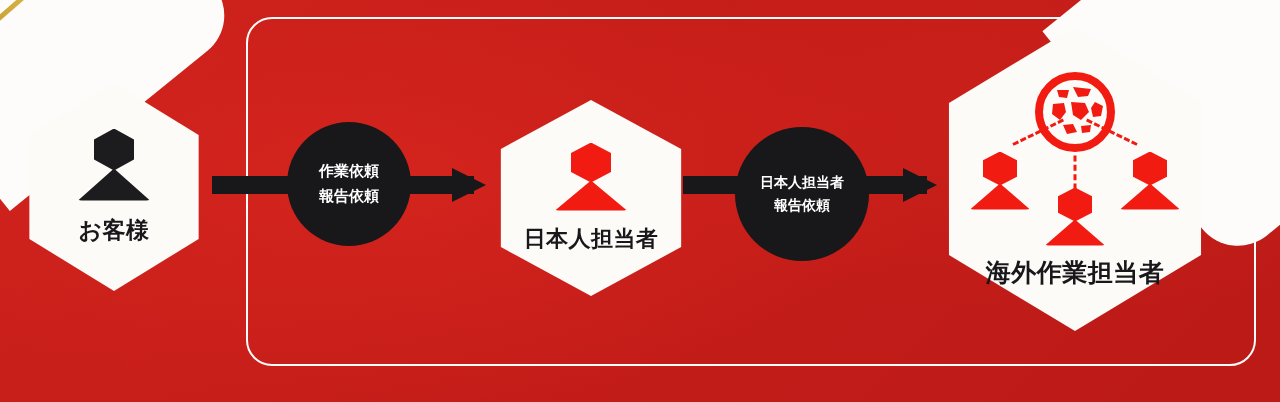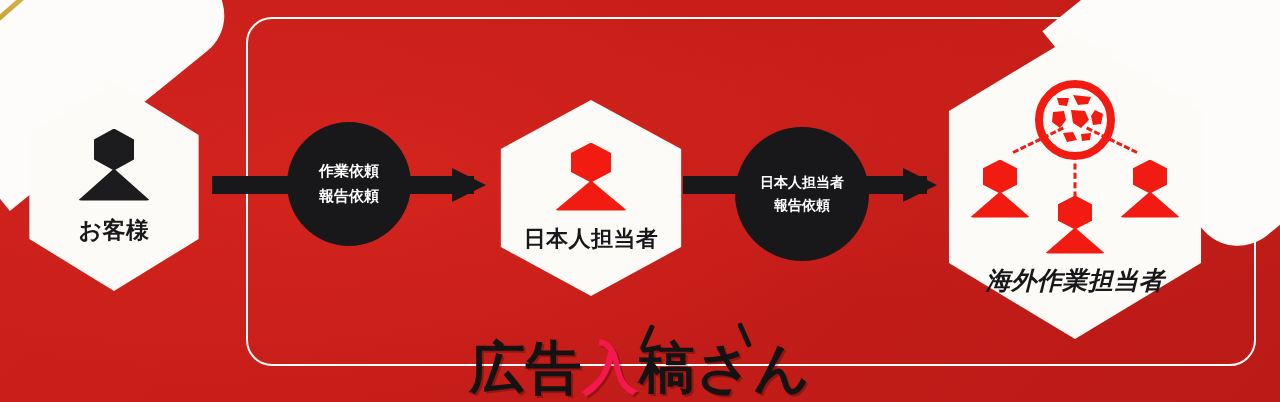--- a/index.html
+++ b/index.html
@@ -140,21 +140,21 @@
 
   
   #node-jp-staff { left: 493px; top: 100px; width: 196px; height: 196px; }
   #node-jp-staff .hex-inner { gap: 11px; }
   #node-jp-staff .person { width: 74px; height: 70px; }
   #node-jp-staff .head { top: 0; width: 40px; height: 40px; background: #f21b12; }
   #node-jp-staff .body { bottom: 2px; width: 72px; height: 30px; background: #f21b12; }
   #node-jp-staff .hex-label { font-size: 22px; }
 
   
-  #node-overseas { left: 938px; top: 35px; width: 274px; height: 304px; font-style: italic; }
+  #node-overseas { left: 938px; top: 27px; width: 274px; height: 304px; }
   #node-overseas .hex-inner { gap: 8px; }
   #node-overseas .hex-label { font-size: 25px; }
   .network { position: relative; width: 212px; height: 178px; }
   .network .globe {
     position: absolute;
     left: 50%;
     top: 0;
     transform: translateX(-50%);
   }
   .np {
@@ -322,21 +322,14 @@
         </div>
         <div class="np np-center person">
           <div class="head"></div>
           <div class="body"></div>
         </div>
       </div>
       <div class="hex-label">海外作業担当者</div>
     </div>
   </div>
 
-  <div class="logo">
-    <div class="logo-text">
-      <span>広告</span><span class="logo-accent">入</span><span>稿さん</span>
-      <span class="tick tick-a"></span>
-      <span class="tick tick-b"></span>
-    </div>
-  </div>
 
 </div>
 
 </body></html>

